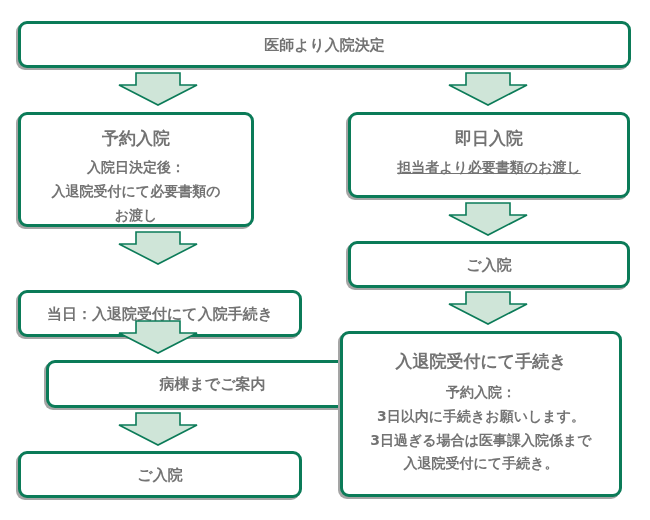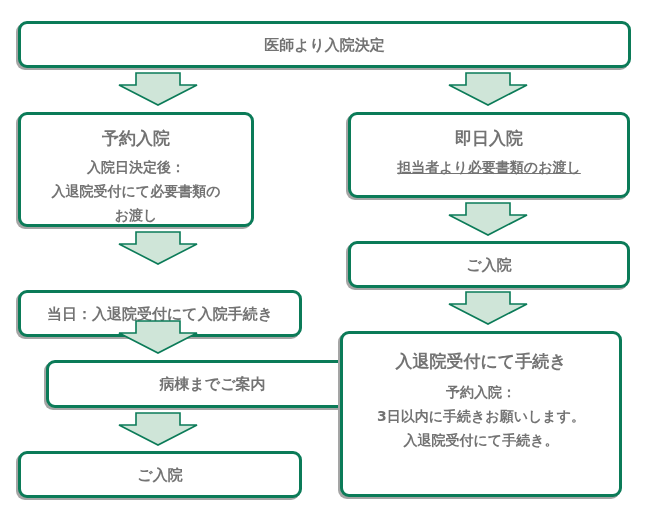--- a/index.html
+++ b/index.html
@@ -157,17 +157,18 @@
     <svg width="80" height="34" viewBox="0 0 80 34">
         <polygon points="18,1 62,1 62,13 79,13 40,33 1,13 18,13" fill="#cfe5d8" stroke="#0b7b58" stroke-width="1.6"></polygon>
       </svg>
   </div>
 
   <div class="box" id="box-r3">
     <div class="box-title">入退院受付にて手続き</div>
     <div class="box-lines">
       <div>予約入院：</div>
       <div>3日以内に手続きお願いします。</div>
+      <div>3日過ぎる場合は医事課入院係まで</div>
       <div>入退院受付にて手続き。</div>
     </div>
   </div>
 
 </div>
 
 </body></html>

